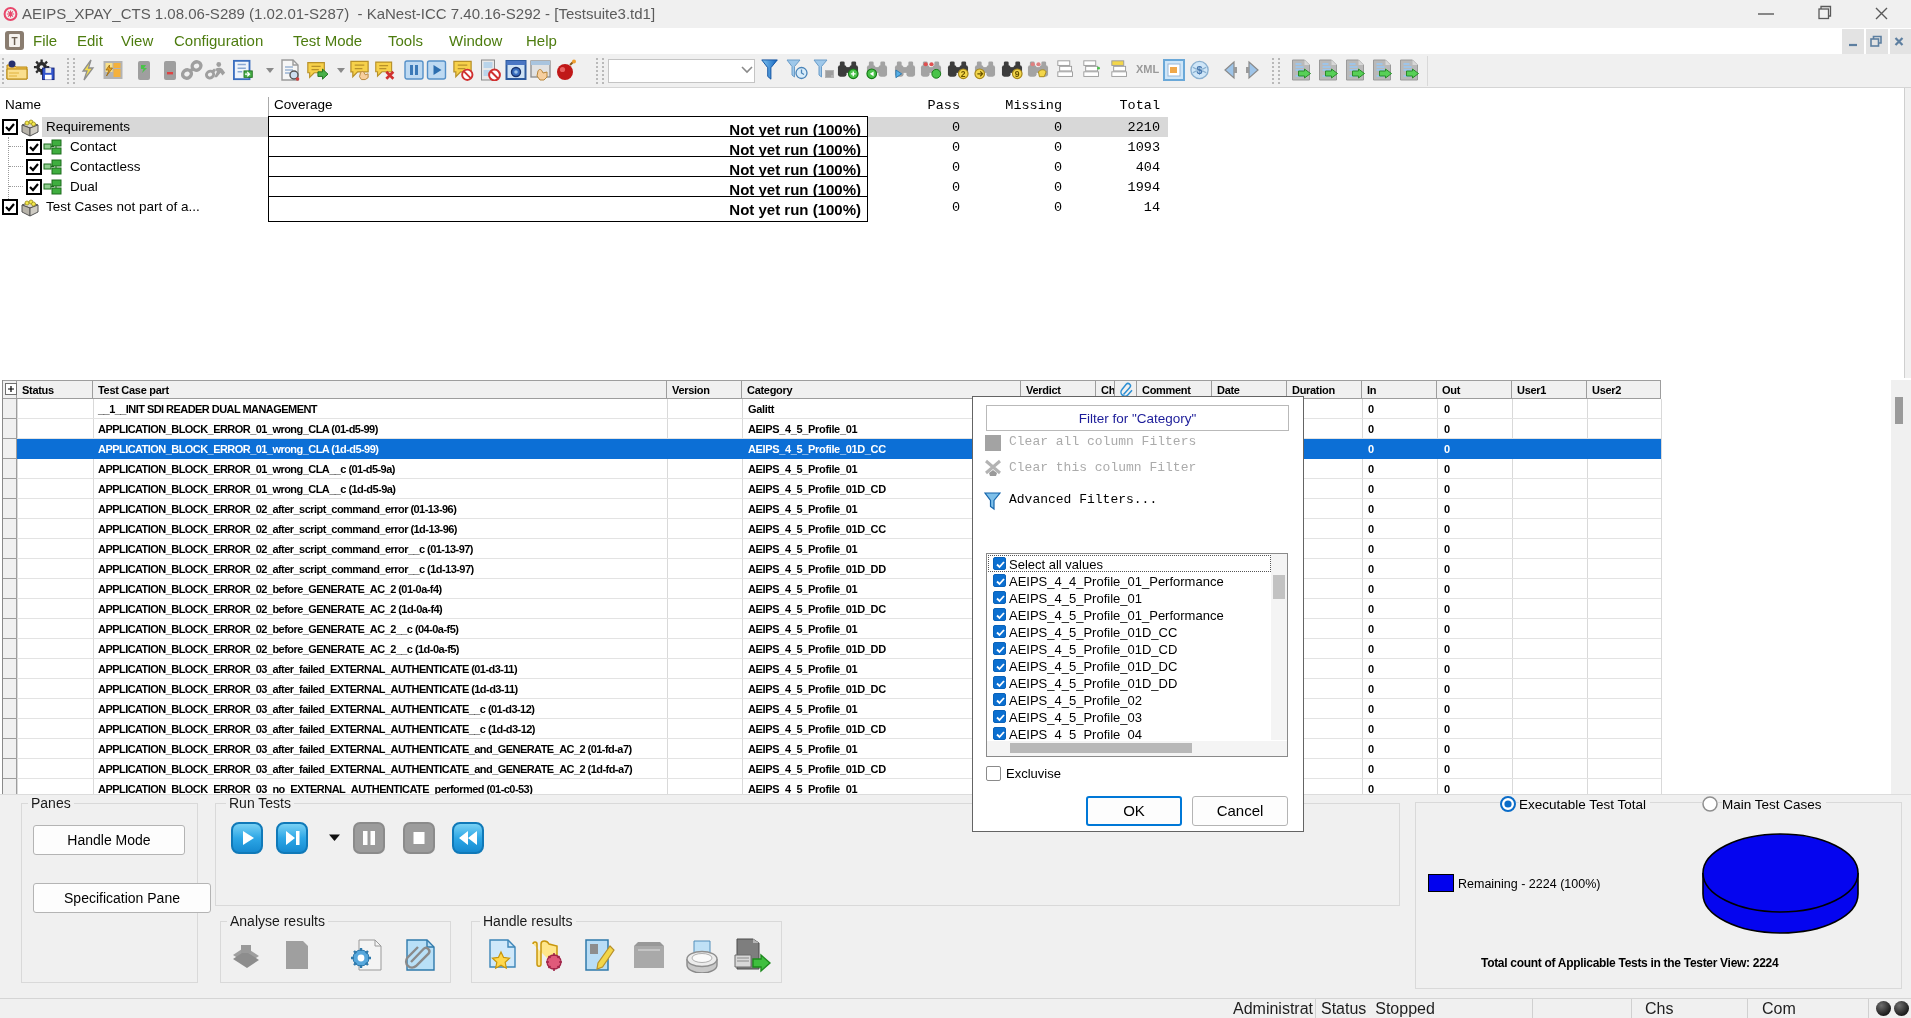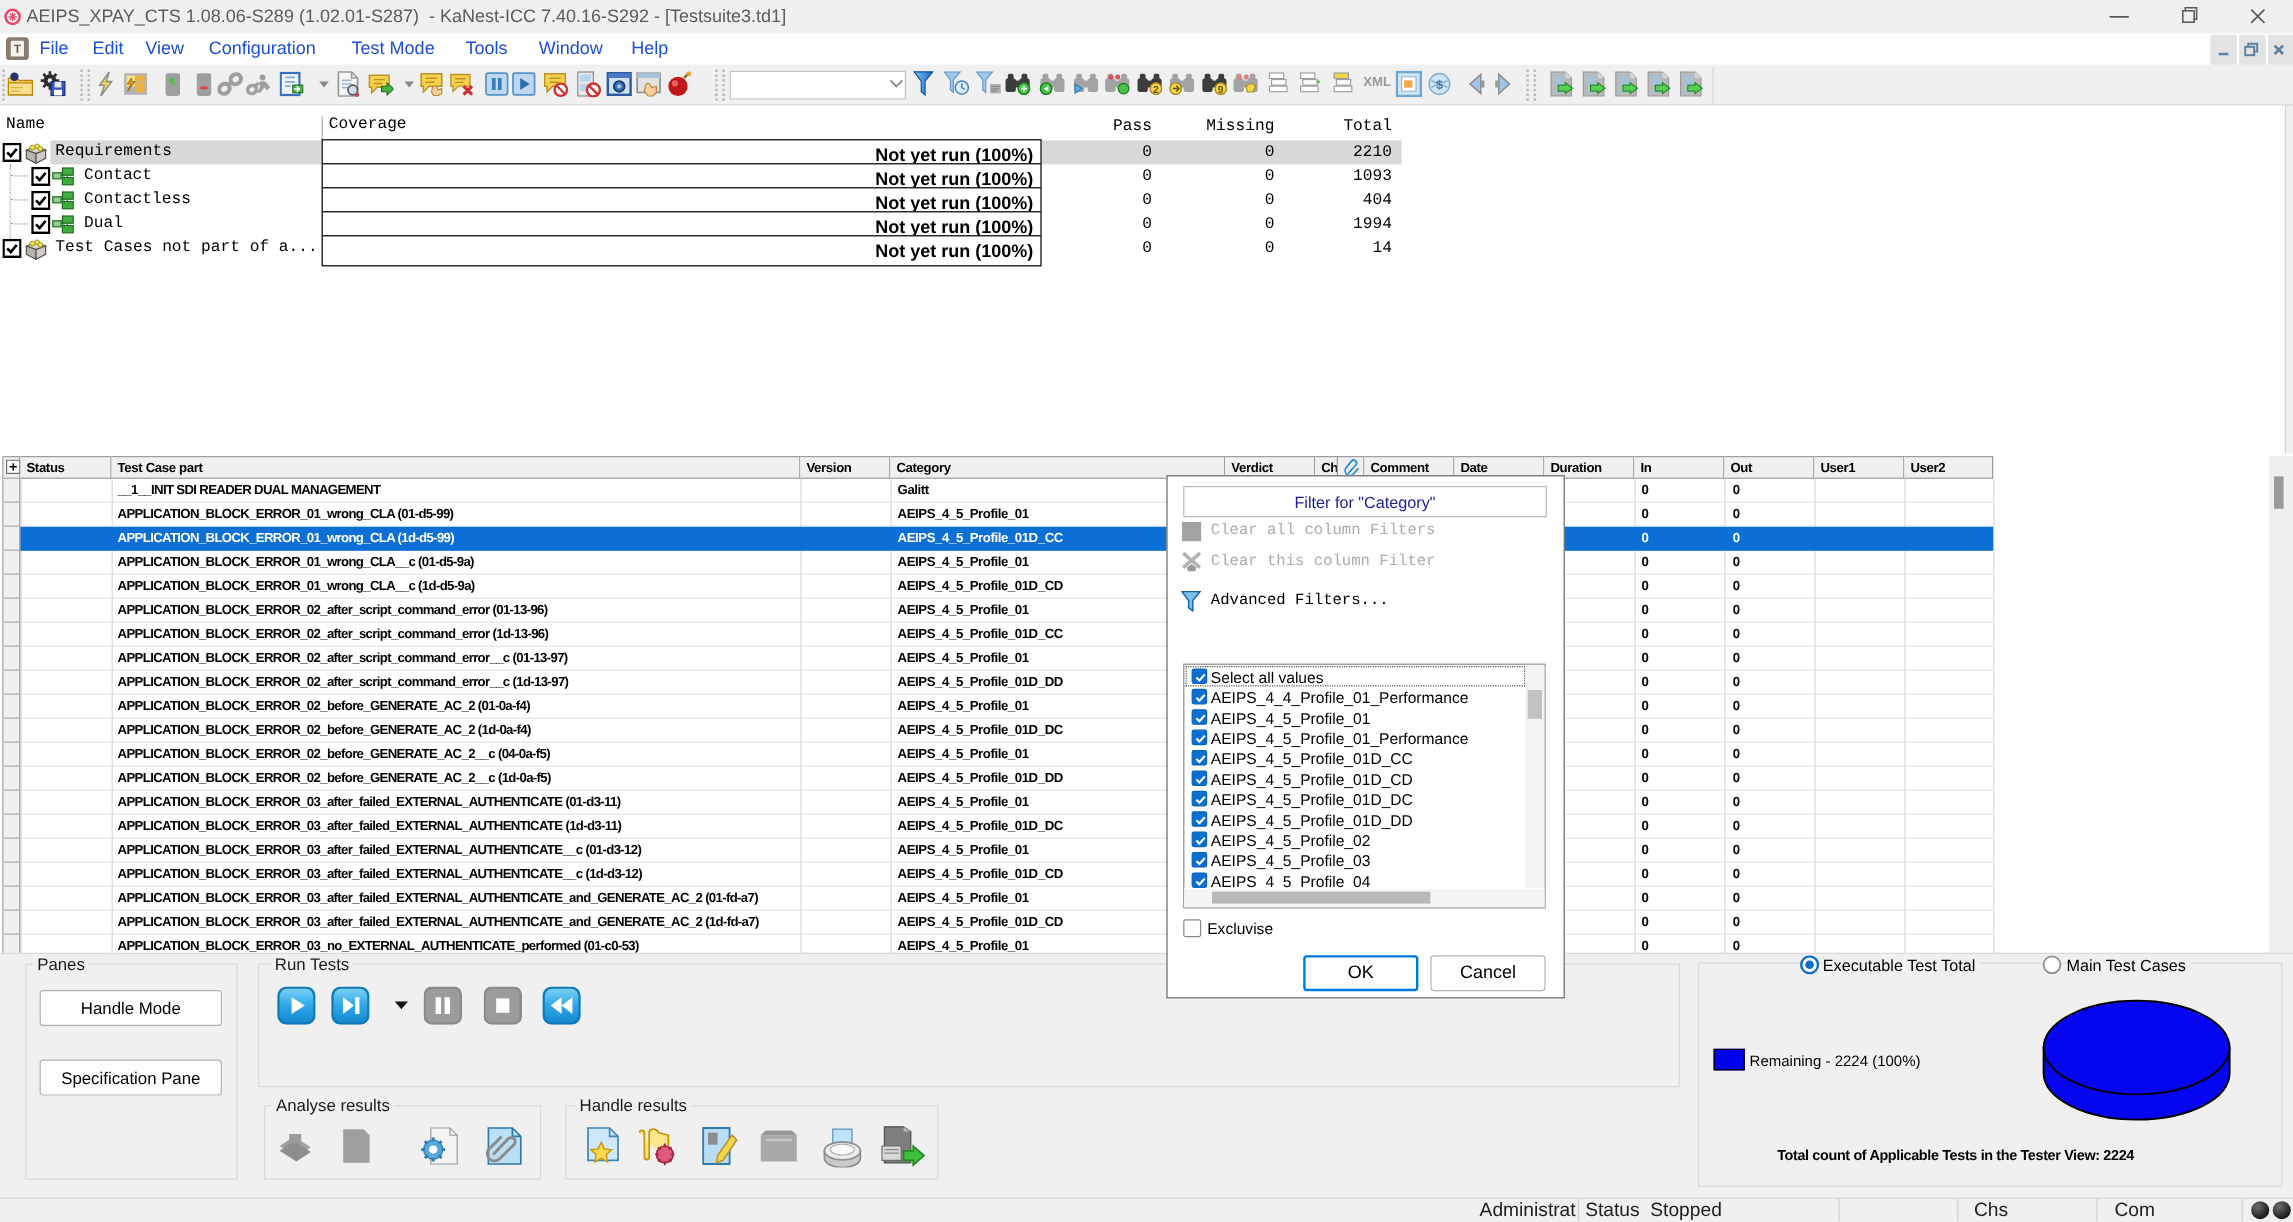--- a/index.html
+++ b/index.html
@@ -1,28 +1,28 @@
 <!DOCTYPE html>
 <html><head><meta charset="utf-8">
 <style>
 *{margin:0;padding:0;box-sizing:border-box}
 html,body{width:1911px;height:1018px;overflow:hidden}
 body{font-family:"Liberation Sans",sans-serif;background:#f0f0f0;position:relative}
 .a{position:absolute}
 #titlebar{left:0;top:0;width:1911px;height:28px;background:#f0f0f0}
 #title-text{left:22px;top:5px;font-size:15px;color:#5b5b5b;white-space:pre}
 #menubar{left:0;top:28px;width:1911px;height:26px;background:#ffffff}
-.menu{top:32px;font-size:15px;color:#1d4ed8}
+.menu{top:32px;font-size:15px;color:#4d7c0f}
 #toolbar{left:0;top:54px;width:1911px;height:34px;background:#f0f0f0;border-bottom:1px solid #d5d5d5}
 .ti{position:absolute;top:59px;width:22px;height:22px}
 #upperpane{left:0;top:88px;width:1905px;height:290px;background:#ffffff;border-right:1px solid #cfcfcf}
 .covbox{position:absolute;left:268px;width:600px;height:20px;border:1px solid #000;background:#fff}
 .covtxt{position:absolute;right:6px;top:4px;font-size:15px;font-weight:bold;color:#000;font-family:"Liberation Sans",sans-serif}
 .num{position:absolute;font-family:"Liberation Mono",monospace;font-size:13.5px;color:#000;text-align:right;width:90px}
-.treelabel{position:absolute;font-family:Liberation Mono, monospace;font-size:13.5px;color:#000;line-height:20px;white-space:pre}
+.treelabel{position:absolute;font-family:Liberation Sans, sans-serif;font-size:13.5px;color:#000;line-height:20px;white-space:pre}
 #maintable{left:0;top:378px;width:1911px;height:417px;background:#fff}
 .hcell{position:absolute;top:380px;height:19px;background:#f0f0f0;border-right:1px solid #9d9d9d;border-top:1px solid #9d9d9d;border-bottom:1px solid #9d9d9d;font-size:11px;letter-spacing:-0.3px;font-weight:bold;color:#000;line-height:18px;padding-left:5px;white-space:nowrap;overflow:hidden}
 .ind{position:absolute;left:3px;width:14px;height:20px;background:#f0f0f0;border-right:1px solid #9d9d9d;border-bottom:1px solid #9d9d9d}
 .tcn{position:absolute;left:98px;top:0;font-size:11px;letter-spacing:-0.55px;font-weight:bold;color:#000;line-height:20px;white-space:pre}
 .cat{position:absolute;left:748px;top:0;font-size:11px;letter-spacing:-0.35px;font-weight:bold;color:#000;line-height:20px;white-space:pre}
 .zin{position:absolute;left:1368px;top:0;font-size:11px;font-weight:bold;color:#000;line-height:20px}
 .zout{position:absolute;left:1444px;top:0;font-size:11px;font-weight:bold;color:#000;line-height:20px}
 .gridv{position:absolute;top:399px;height:396px;width:1px;background:#d9d9d9}
 .rline{position:absolute;left:17px;width:1644px;height:1px;background:#e3e3e3}
 #dlg{left:972px;top:396px;width:332px;height:436px;background:#fff;border:1px solid #646464;z-index:50}
@@ -674,21 +674,21 @@
 <div class="a" style="left:1891px;top:380px;width:20px;height:415px;background:#f0f0f0"></div>
 <div class="a" style="left:1895px;top:397px;width:8px;height:27px;background:#9a9a9a"></div>
 </div>
 
 <div class="a" style="left:0;top:794px;width:1911px;height:204px;background:#f0f0f0;border-top:1px solid #dcdcdc"></div>
 <div class="a" id="bottom-content">
 <div class="gb" style="left:21px;top:803px;width:177px;height:180px">
       <div class="gblabel" style="left:6px">Panes</div>
     </div>
 <div class="btn" style="left:33px;top:825px;width:152px;height:30px;line-height:28px">Handle Mode</div>
-<div class="btn" style="left:33px;top:883px;width:152px;height:30px;line-height:28px">Specification Pane</div>
+<div class="btn" style="left:33px;top:883px;width:178px;height:30px;line-height:28px">Specification Pane</div>
 <div class="gb" style="left:215px;top:803px;width:1185px;height:103px">
       <div class="gblabel" style="left:10px">Run Tests</div>
     </div>
 <svg class="a" style="left:231px;top:822px" width="32" height="32" viewBox="0 0 32 32">
       <defs>
         <linearGradient id="bg231" x1="0" y1="0" x2="0" y2="1">
           <stop offset="0" stop-color="#7fd4f5"></stop>
           <stop offset="0.5" stop-color="#2da7e6"></stop>
           <stop offset="1" stop-color="#1488cf"></stop>
         </linearGradient>

